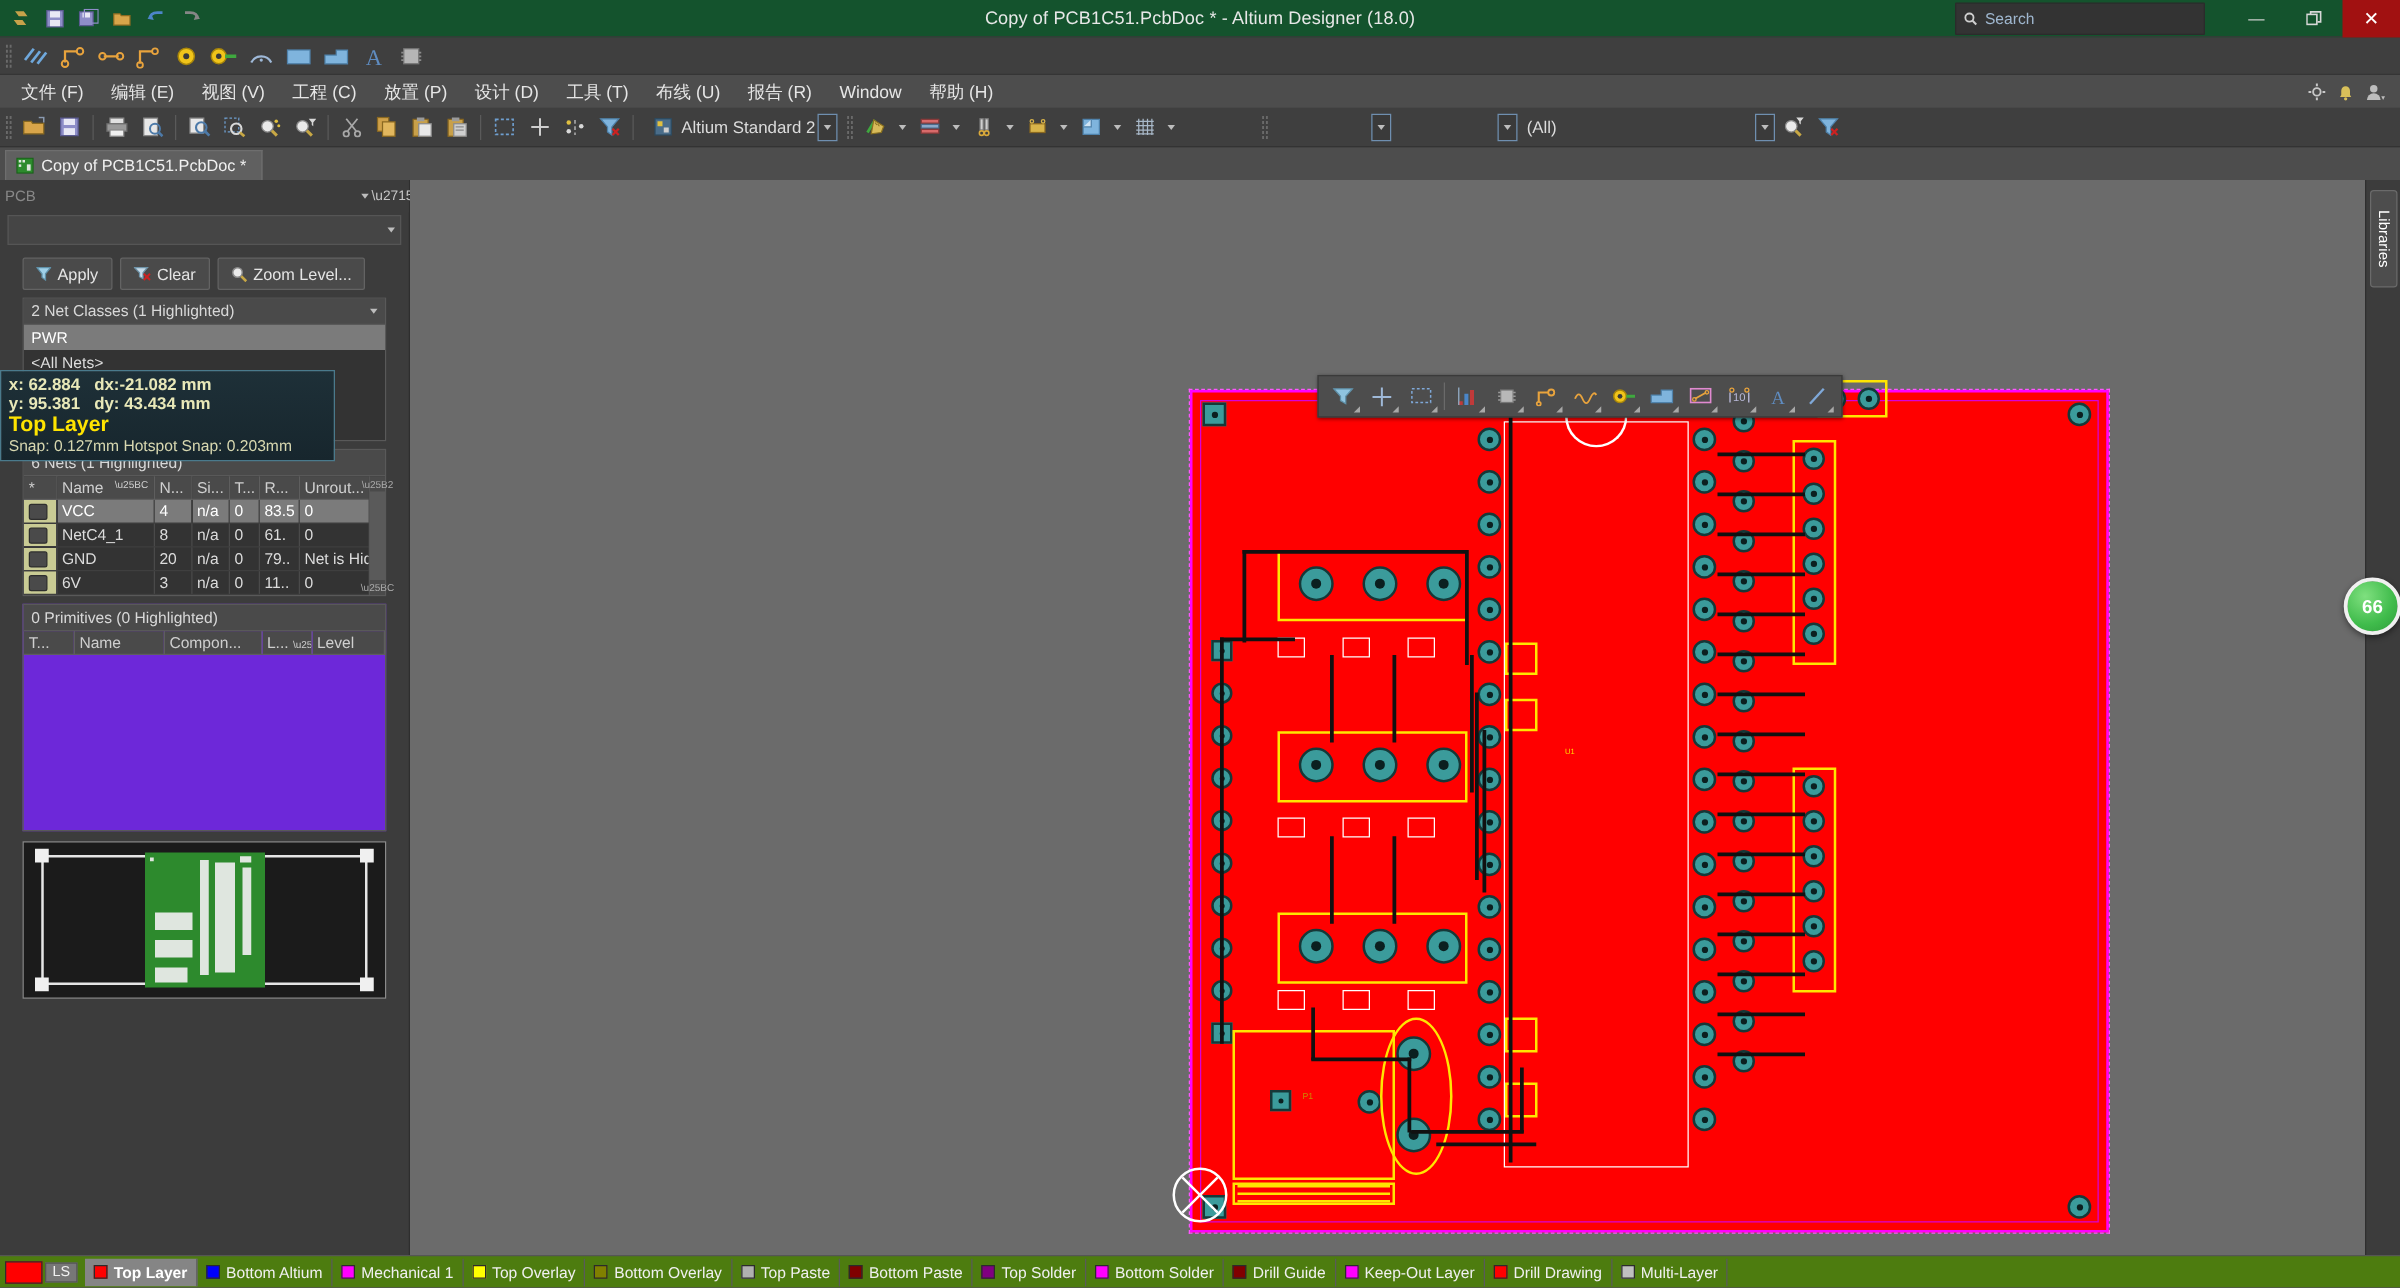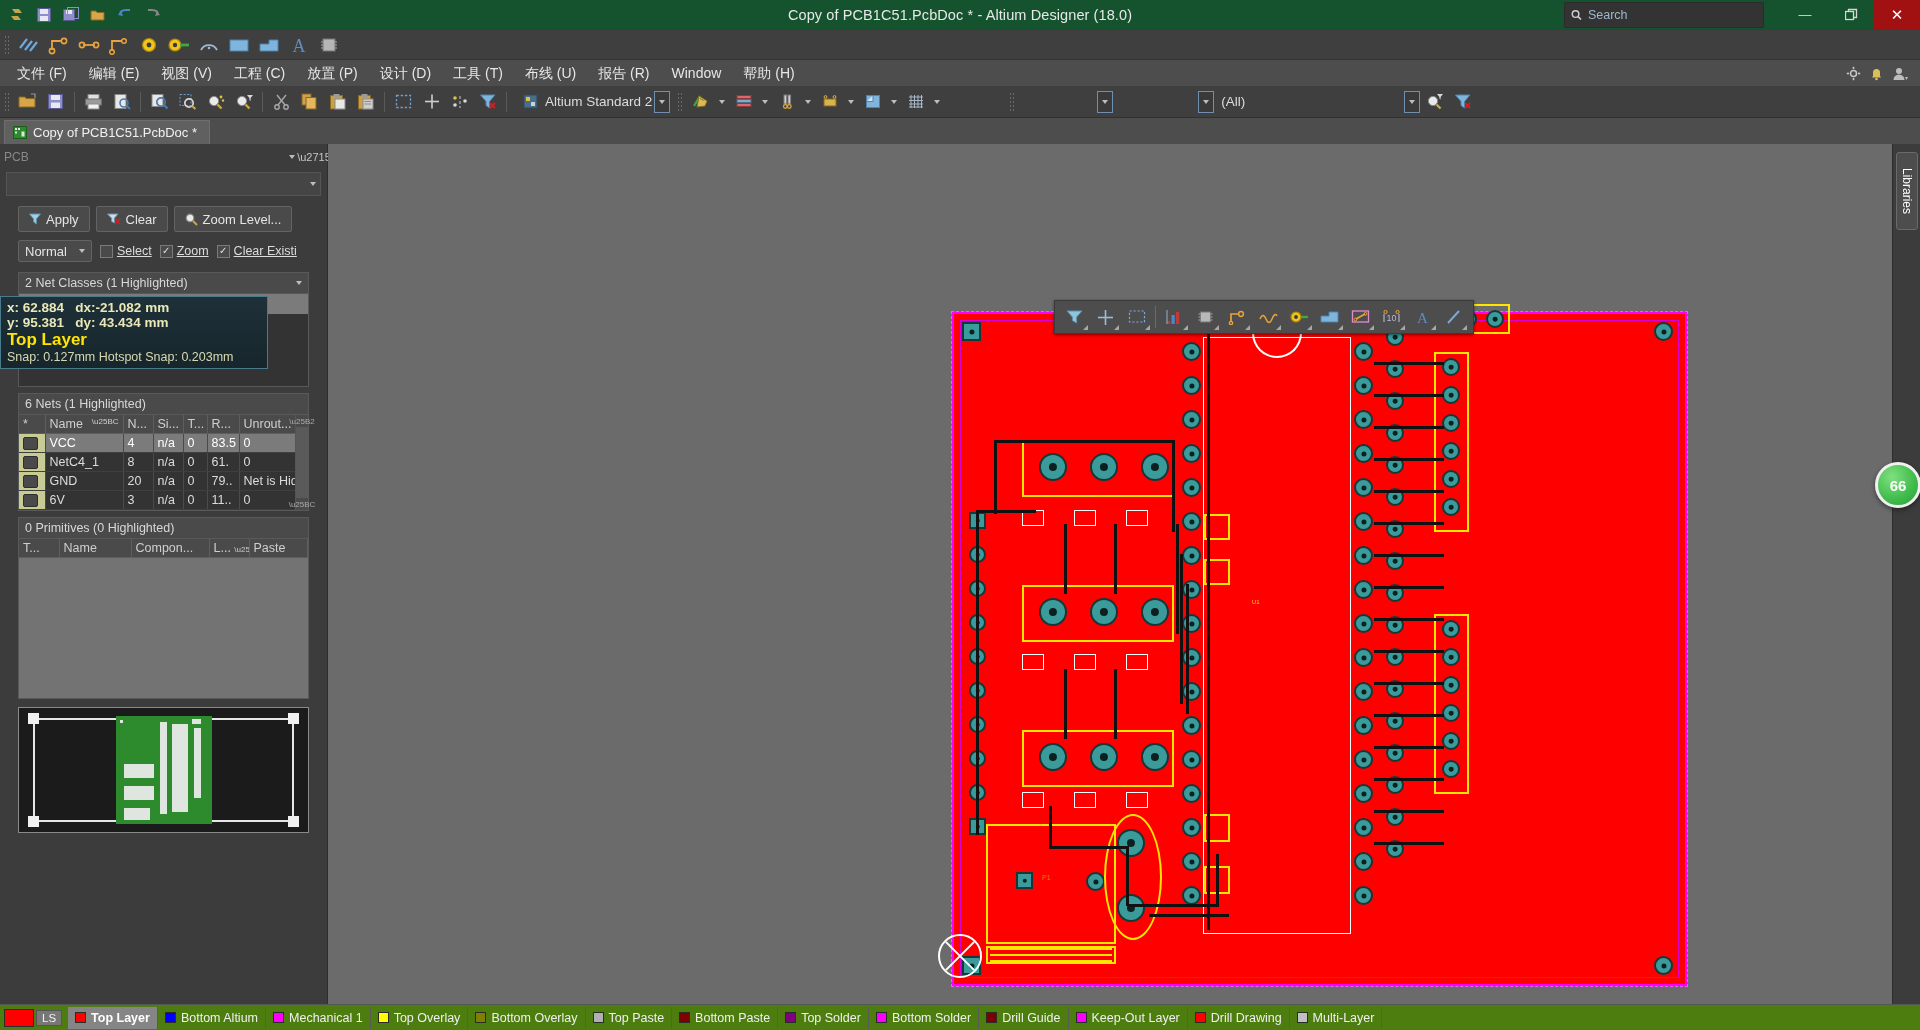--- a/index.html
+++ b/index.html
@@ -159,21 +159,21 @@
   table.nets tr.sel td { background:#7b7b7b; color:#fff; }
   td.swatch-cell { background:#c9cb94 !important; width:22px; padding:1px 3px; }
   .swatch { width:15px;height:13px;background:#4a4a4a;border:1px solid #2e2e2e;border-radius:2px; }
   .scrollcol {
     position:absolute; right:0; top:21px; bottom:0; width:13px; background:#3a3a3a;
     border-left:1px solid #555; display:flex; flex-direction:column; justify-content:space-between;
   }
   .sc-arrow { height:12px; display:flex;align-items:center;justify-content:center;color:#aaa;font-size:8px;background:#4a4a4a; }
   .sc-thumb { flex:1; margin:0; background:#5a5a5a; }
 
-  .prim-wrap { margin: 6px 18px 0 18px; border:1px solid #595959; background:#737373; }
+  .prim-wrap { margin: 6px 18px 0 18px; border:1px solid #595959; background:#6d28d9; }
   .prim-body { height: 140px; }
   table.prim { border-collapse:collapse; width:100%; font-size:12.5px; color:#dcdcdc; table-layout:fixed; }
   table.prim th {
     background:#4a4a4a; color:#cfcfcf; font-weight:normal; text-align:left;
     padding:2px 4px; border-right:1px solid #5e5e5e; border-bottom:1px solid #5e5e5e; white-space:nowrap; overflow:hidden;
   }
 
   
   .minimap {
     margin: 8px 18px 0 18px; border: 1px solid #8a8a8a; background:#1b1b1b;
@@ -773,38 +773,20 @@
         </div>
         <div class="pbtn">
           <svg width="13" height="13" viewBox="0 0 13 13">
               <circle cx="5" cy="5" r="3.8" fill="#eaeaea" stroke="#8a8a8a" stroke-width="1.2"></circle>
               <line x1="8" y1="8" x2="12" y2="12" stroke="#c8a845" stroke-width="2"></line>
             </svg>
           <span>Zoom Level...</span>
         </div>
       </div>
 
-      <div class="optrow">
-        <div class="selcombo">
-          <span>Normal</span>
-          <i class="caret-sm"></i>
-        </div>
-        <div class="opt">
-          <span class="chk"></span>
-          <u>Select</u>
-        </div>
-        <div class="opt">
-          <span class="chk on"></span>
-          <u>Zoom</u>
-        </div>
-        <div class="opt">
-          <span class="chk on"></span>
-          <u>Clear Existi</u>
-        </div>
-      </div>
 
       <div class="listbox">
         <div class="list-title">
           <span>2 Net Classes (1 Highlighted)</span>
           <i class="caret-sm tcaret"></i>
         </div>
         <div class="list-body">
           <div class="list-row sel">PWR</div>
           <div class="list-row">&lt;All Nets&gt;</div>
         </div>
@@ -896,21 +878,21 @@
               <col style="width:78px">
               <col style="width:40px">
               <col>
             </colgroup>
           <thead>
               <tr>
             <th>T...</th>
             <th>Name</th>
             <th>Compon...</th>
             <th><span>L...</span> <span style="font-size:8px">\u25B2</span></th>
-            <th>Paste</th>
+            <th>Level</th>
           </tr>
             </thead>
         </table>
         <div class="prim-body"></div>
       </div>
 
       <div class="minimap">
         <div class="mm-frame"></div>
         <div class="mm-handle" style="left:9px;  top:5px;"></div>
         <div class="mm-handle" style="right:9px; top:5px;"></div>

